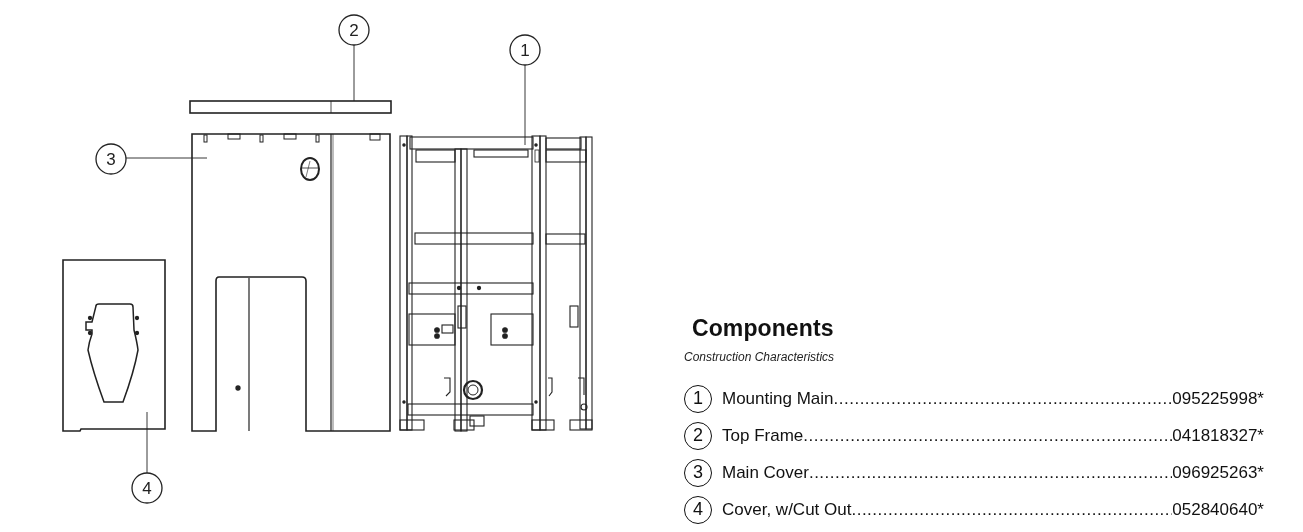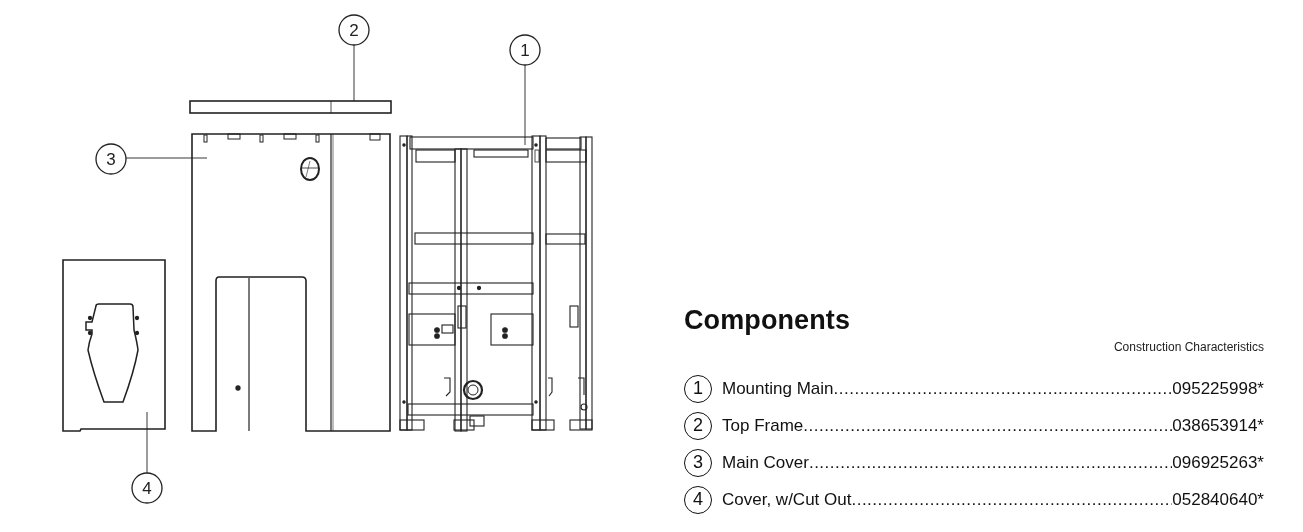--- a/index.html
+++ b/index.html
@@ -1,22 +1,22 @@
 <!DOCTYPE html>
 <html><head>
 <meta charset="utf-8">
 <style>
   html, body { margin: 0; padding: 0; background: #ffffff; }
   body { width: 1303px; height: 532px; position: relative; overflow: hidden;
          font-family: "Liberation Sans", sans-serif; color: #111; }
   #diagram { position: absolute; left: 0; top: 0; width: 640px; height: 532px; }
   .callout-text { font-family: "Liberation Sans", sans-serif; font-size: 17px; fill: #222; }
   #components { position: absolute; left: 684px; top: 306px; width: 580px; }
-  .comp-title { font-size: 27px; font-weight: bold; margin: 0; line-height: 28px; letter-spacing: 0.1px; }
-  .comp-subtitle { font-size: 12px; margin: 6px 0 0 0; line-height: 14px; color: #222; text-align: right; }
+  .comp-title { font-size: 23px; font-weight: bold; margin: 8px; line-height: 28px; letter-spacing: 0.1px; }
+  .comp-subtitle { font-size: 12px; font-style: italic; margin: 6px 0 0 0; line-height: 14px; color: #222; }
   .comp-list { list-style: none; margin: 16px 0 0 0; padding: 0; }
   .comp-row { display: flex; align-items: center; height: 37px; font-size: 17px; }
   .num-circle { width: 28px; height: 28px; border: 1.5px solid #111; border-radius: 50%;
                 box-sizing: border-box; display: flex; align-items: center; justify-content: center;
                 font-size: 18px; flex: 0 0 auto; margin-right: 10px; }
   .comp-name { white-space: nowrap; flex: 0 0 auto; }
   .dots { flex: 1 1 auto; overflow: hidden; white-space: nowrap; letter-spacing: 0.5px; }
   .dots::after { content: "......................................................................................................................................................"; }
   .part-no { flex: 0 0 auto; white-space: nowrap; }
 </style>
@@ -145,21 +145,21 @@
     <li class="comp-row">
       <span class="num-circle">1</span>
       <span class="comp-name">Mounting Main</span>
       <span class="dots"></span>
       <span class="part-no">095225998*</span>
     </li>
     <li class="comp-row">
       <span class="num-circle">2</span>
       <span class="comp-name">Top Frame</span>
       <span class="dots"></span>
-      <span class="part-no">038653914*</span>
+      <span class="part-no">041818327*</span>
     </li>
     <li class="comp-row">
       <span class="num-circle">3</span>
       <span class="comp-name">Main Cover</span>
       <span class="dots"></span>
       <span class="part-no">096925263*</span>
     </li>
     <li class="comp-row">
       <span class="num-circle">4</span>
       <span class="comp-name">Cover, w/Cut Out</span>

